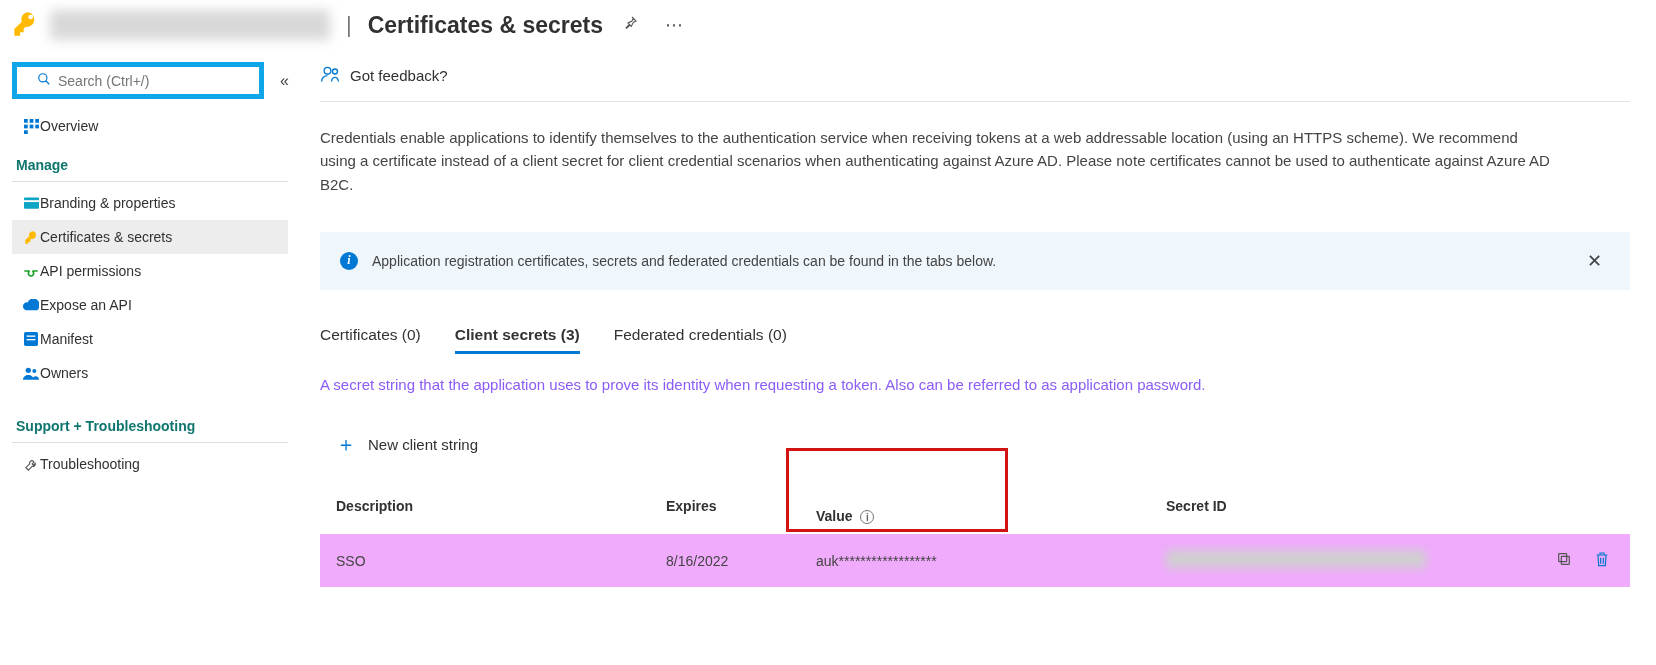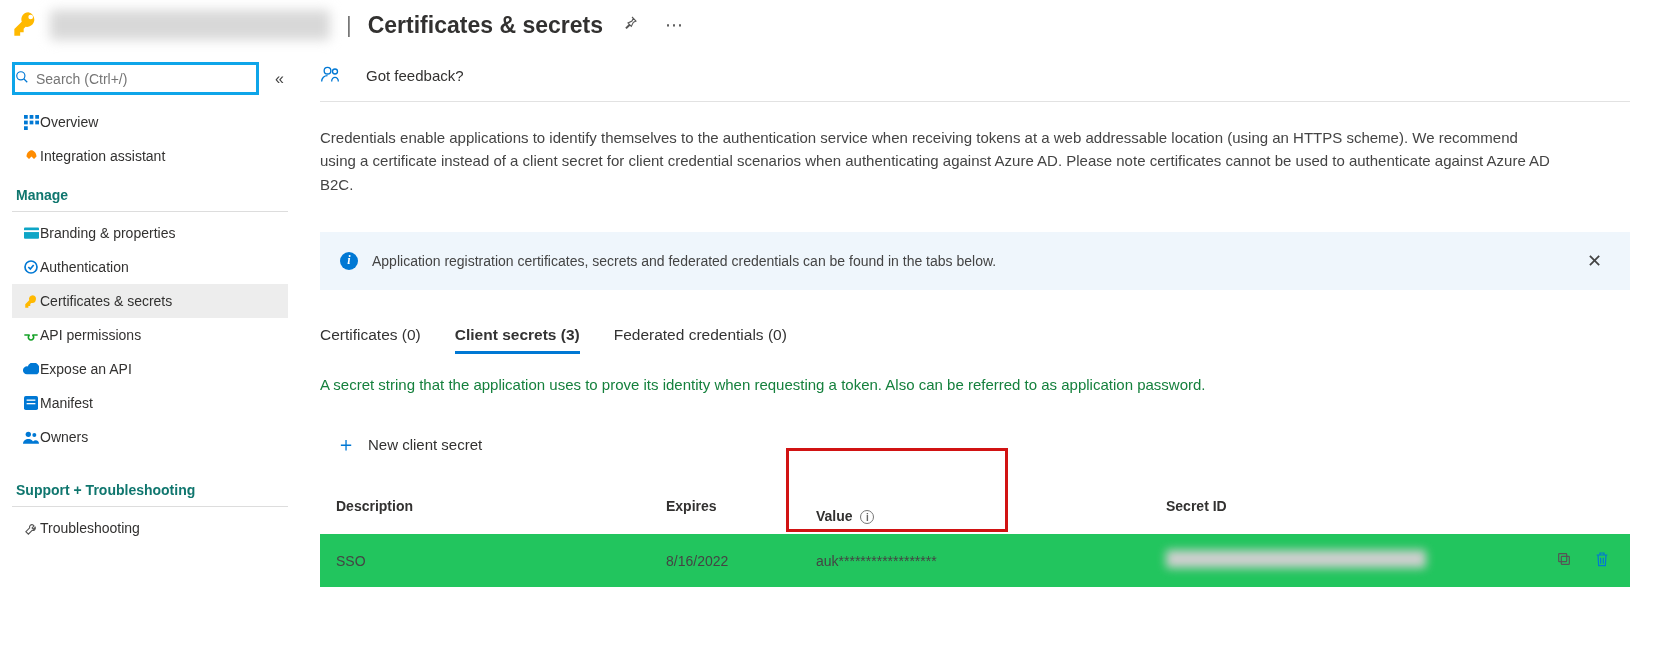--- a/index.html
+++ b/index.html
@@ -30,22 +30,22 @@
   display: inline-flex; align-items: center; justify-content: center;
   background: none; border: none; cursor: pointer; color: #555;
   font-size: 18px;
 }
 .layout { display: flex; }
 .sidebar { width: 302px; padding: 8px 14px 0 12px; }
 .search-row { display: flex; align-items: center; gap: 12px; margin-bottom: 10px;}
 .search-box {
   flex: 1;
   display: flex; align-items: center;
-  border: 3px solid #0ea5e9;
-  padding: 5px 0;
+  border: 5px solid #0ea5e9;
+  padding: 5px 20px;
   gap: 7px;
 }
 .search-box input {
   border: none; outline: none; flex: 1; font-size: 14px; color: #666;
 }
 .collapse-btn {
   background: none; border: none; cursor: pointer; color: #444; font-size: 16px; padding: 4px;
 }
 .side-item {
   display: flex; align-items: center; gap: 0;
@@ -56,21 +56,21 @@
 .side-item.active { background: #ededed; }
 .side-item .ic { width: 18px; display:inline-flex; align-items:center; justify-content:center; }
 .side-group {
   font-weight: 600; color: #0f766e; padding: 14px 4px 8px 4px;
   border-bottom: 1px solid #ddd; margin-bottom: 4px;
 }
 .side-group.support { margin-top: 14px; }
 
 .main { flex: 1; padding: 0 26px 0 18px; }
 .feedback-row {
-  display: flex; align-items: center; gap: 26px;
+  display: flex; align-items: center; gap: 10px;
   padding: 10px 0 14px 0;
   border-bottom: 1px solid #e2e2e2;
   margin-bottom: 24px;
   font-size: 15px;
 }
 .feedback-row .ic { color: #0e6fc5; }
 .desc { color: #444; font-size: 15px; line-height: 1.55; margin-bottom: 36px; max-width: 1230px;}
 .info-banner {
   display: flex; align-items: center; justify-content: space-between;
   background: #eff6fc; padding: 14px 20px; margin-bottom: 30px;
@@ -83,37 +83,37 @@
 }
 .close-x { background:none; border:none; font-size:18px; cursor:pointer; color:#444; padding:4px 8px;}
 
 .tabs { display:flex; gap:34px; border-bottom:0; margin-bottom:22px; font-size:15.5px;}
 .tab { padding:6px 0 10px 0; cursor:pointer; color:#333; position:relative;}
 .tab.active { font-weight:600; }
 .tab.active::after {
   content:""; position:absolute; left:0; right:0; bottom:0; height:3px; background:#0078d4;
 }
 
-.tab-desc { color:#15803d; margin-bottom:30px; font-size:15px; }
+.tab-desc { color:#8b5cf6; margin-bottom:30px; font-size:15px; }
 
 .new-secret-btn {
   display:inline-flex; align-items:center; gap:12px;
   background:none; border:none; color:#323130;
   padding:8px 10px; cursor:pointer; font-size:15px; margin:0 0 12px 6px;
 }
 .new-secret-btn .plus { color:#0078d4; font-size:20px; font-weight:400; }
 
 .tbl { width:100%; }
 .tbl-head, .tbl-row {
   display:grid;
   grid-template-columns: 330px 150px 350px 1fr 80px;
   align-items:center;
 }
 .tbl-head { padding:10px 16px; font-weight:600; color:#323130;}
-.tbl-row { padding:12px 16px; background:#22c55e; color:#444; }
+.tbl-row { padding:12px 16px; background:#f0abfc; color:#444; }
 .cell-value { position:relative;margin-top:20px; }
 .red-box {
   position:absolute; top:-60px; left:-30px; width:222px; height:84px;
   border:3.5px solid #d11313; pointer-events:none;
 }
 .blurred {
   filter: blur(5px); background:#cfcfcf; width: 260px; height:18px; border-radius:2px;
   display:inline-block;
 }
 .row-actions { display:flex; gap:14px; justify-content:flex-end; }
@@ -175,48 +175,31 @@
             <rect x="6" y="0" width="4" height="4"></rect>
             <rect x="12" y="0" width="4" height="4"></rect>
             <rect x="0" y="6" width="4" height="4"></rect>
             <rect x="6" y="6" width="4" height="4"></rect>
             <rect x="12" y="6" width="4" height="4"></rect>
             <rect x="0" y="12" width="4" height="4"></rect>
           </svg>
         </span>
       <span>Overview</span>
     </div>
-    <div class="side-item">
-      <span class="ic">
-          <svg width="15" height="15" viewBox="0 0 24 24" fill="#ff8c00">
-            <path d="M12 2c3 0 8 4 8 10l-4 4-4-4-4 4-4-4c0-6 5-10 8-10z"></path>
-          </svg>
-        </span>
-      <span>Integration assistant</span>
-    </div>
 
     <div class="side-group">Manage</div>
 
     <div class="side-item">
       <span class="ic">
           <svg width="15" height="12" viewBox="0 0 16 12" fill="#0ea5c6">
             <rect width="16" height="12" rx="1"></rect>
             <rect y="3" width="16" height="2" fill="#fff"></rect>
           </svg>
         </span>
       <span>Branding &amp; properties</span>
-    </div>
-    <div class="side-item">
-      <span class="ic">
-          <svg width="16" height="16" viewBox="0 0 24 24" fill="none" stroke="#0078d4" stroke-width="2.5">
-            <circle cx="12" cy="12" r="9"></circle>
-            <path d="M8 12l3 3 5-6"></path>
-          </svg>
-        </span>
-      <span>Authentication</span>
     </div>
     <div class="side-item active">
       <span class="ic">
           <svg width="15" height="15" viewBox="0 0 24 24" fill="#ffb900">
             <path d="M14 2a6 6 0 0 0-5.65 8L2 16.35V22h5v-3h3v-3l1.65-1.65A6 6 0 1 0 14 2z"></path>
           </svg>
         </span>
       <span>Certificates &amp; secrets</span>
     </div>
     <div class="side-item">
@@ -295,21 +278,21 @@
     <div class="tabs">
       <div class="tab">Certificates (0)</div>
       <div class="tab active">Client secrets (3)</div>
       <div class="tab">Federated credentials (0)</div>
     </div>
 
     <p class="tab-desc">A secret string that the application uses to prove its identity when requesting a token. Also can be referred to as application password.</p>
 
     <button class="new-secret-btn">
       <span class="plus">＋</span>
-      <span>New client secret</span>
+      <span>New client string</span>
     </button>
 
     <div class="tbl">
       <div class="tbl-head">
         <div>Description</div>
         <div>Expires</div>
         <div class="cell-value">
           <span>Value</span>
           <span class="info-circle">i</span>
           <div class="red-box"></div>

